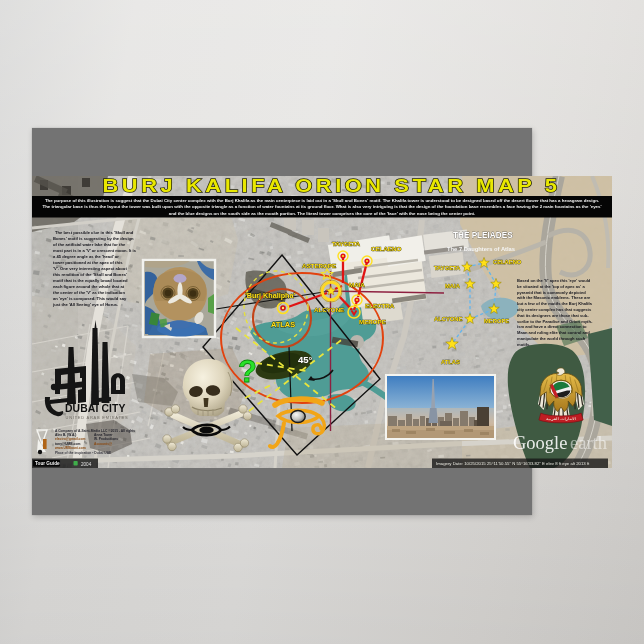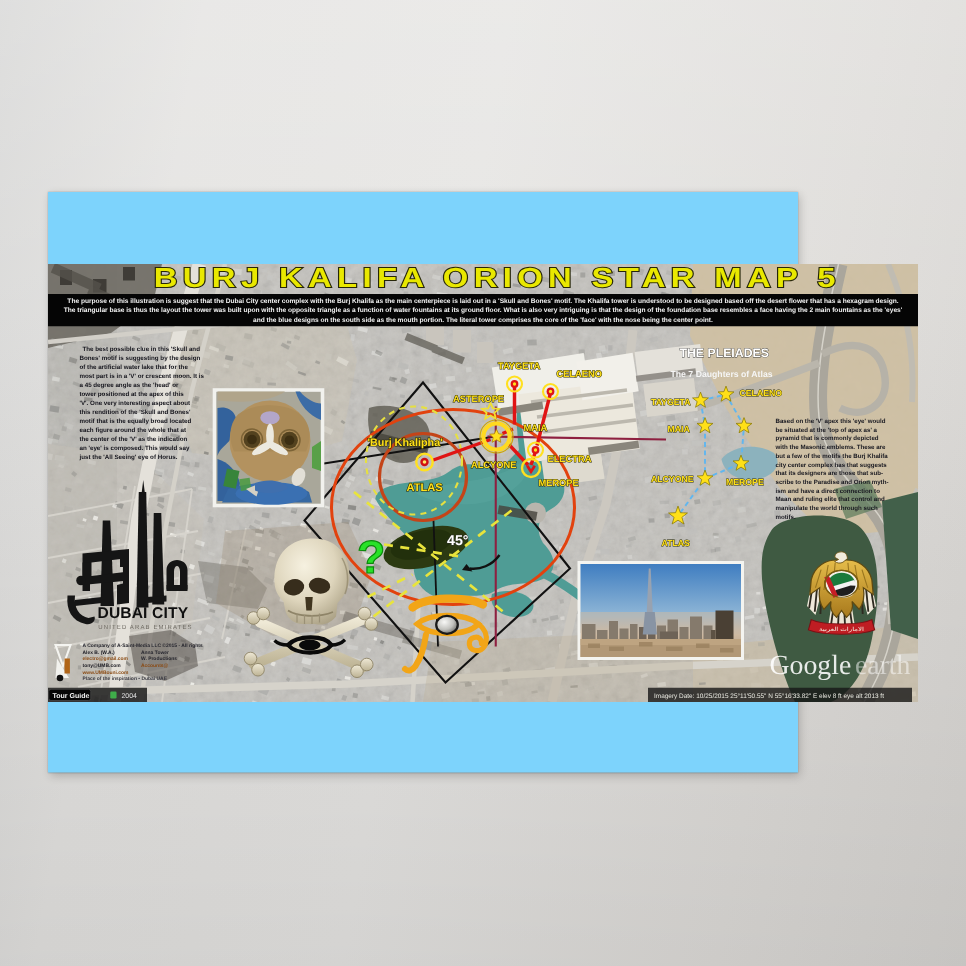--- a/index.html
+++ b/index.html
@@ -3,21 +3,21 @@
 <meta charset="utf-8">
 <style>
   html,body{margin:0;padding:0;}
   body{width:644px;height:644px;overflow:hidden;
     font-family:"Liberation Sans",sans-serif;
     background:
       linear-gradient(100deg, #d4d4d3 0%, #e2e1df 18%, #e4e3e1 45%, #dcdad7 78%, #d5d3d0 100%);
   }
   #bgshade{position:absolute;left:0;top:0;width:644px;height:644px;
     background:linear-gradient(180deg, rgba(255,255,255,0.25) 0%, rgba(255,255,255,0.12) 30%, rgba(0,0,0,0.02) 60%, rgba(0,0,0,0.07) 100%);}
-  #poster{position:absolute;left:32px;top:128px;width:500px;height:387px;background:#7dd3fc;
+  #poster{position:absolute;left:32px;top:128px;width:500px;height:387px;background:#737373;
     box-shadow:1px 2px 6px rgba(0,0,0,0.20), 0 0 1px rgba(0,0,0,0.25);}
   #map{position:absolute;left:0;top:48px;width:580px;height:292px;}
 </style>
 </head>
 <body>
 
 <div id="bgshade"></div>
 
 <div id="poster">
 

